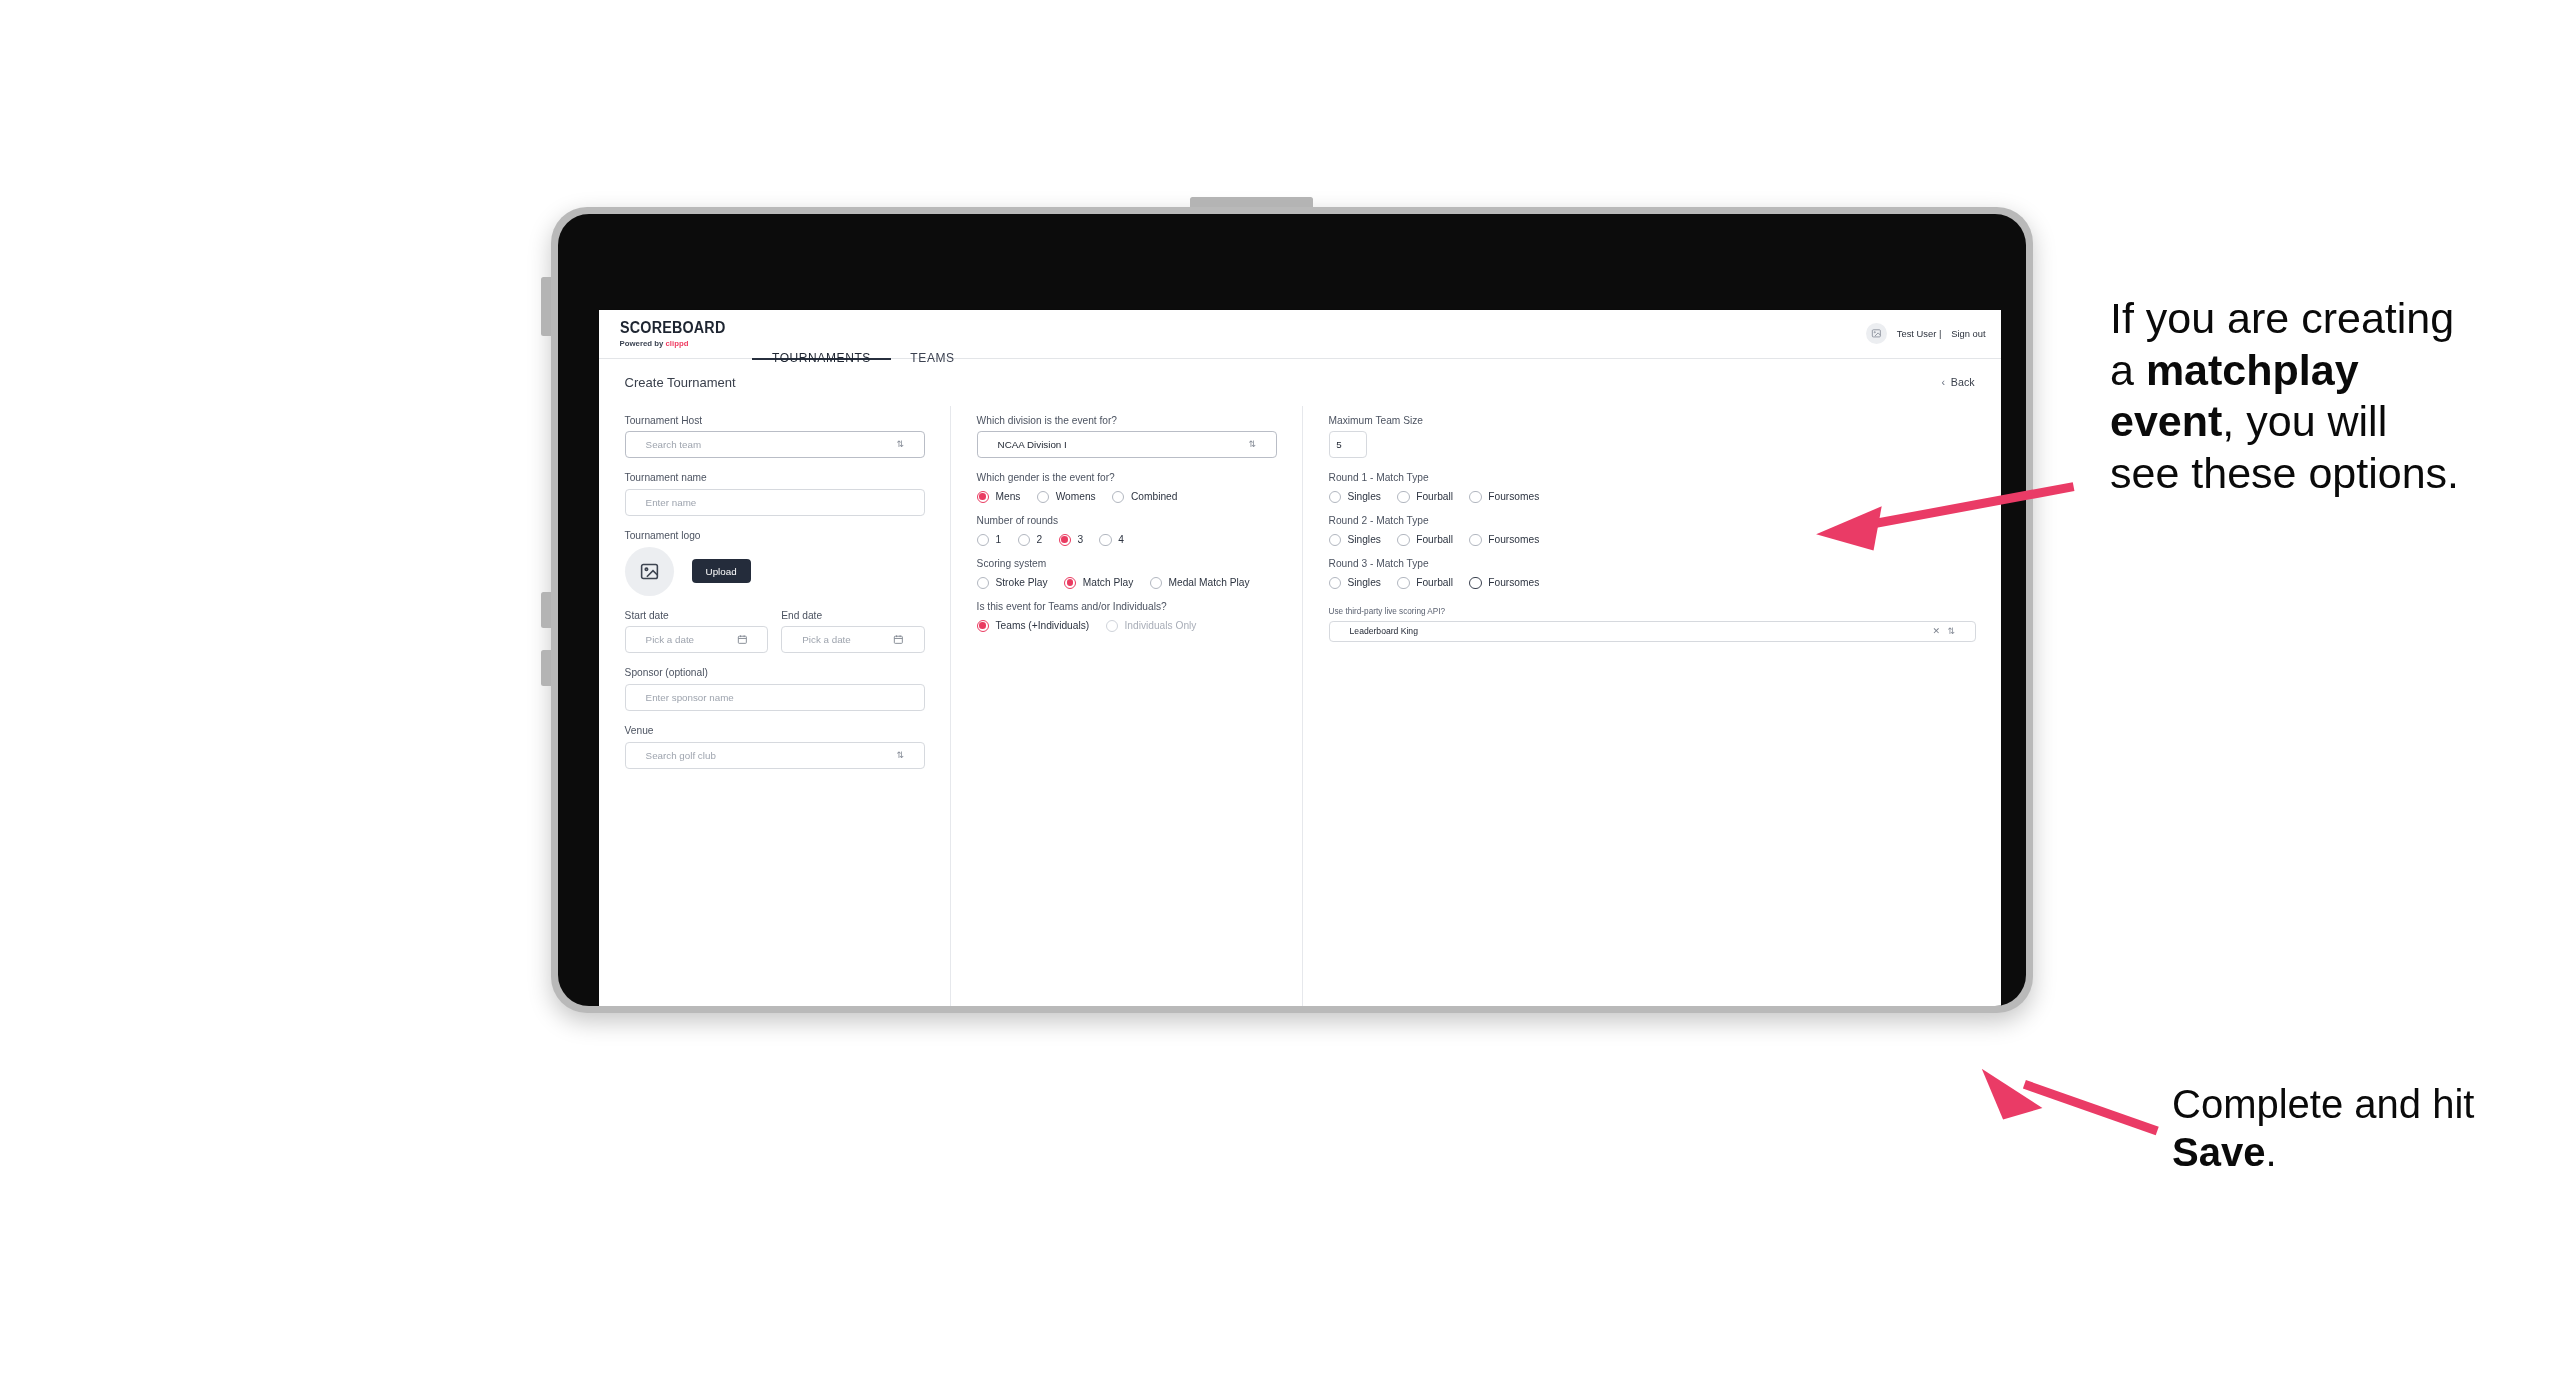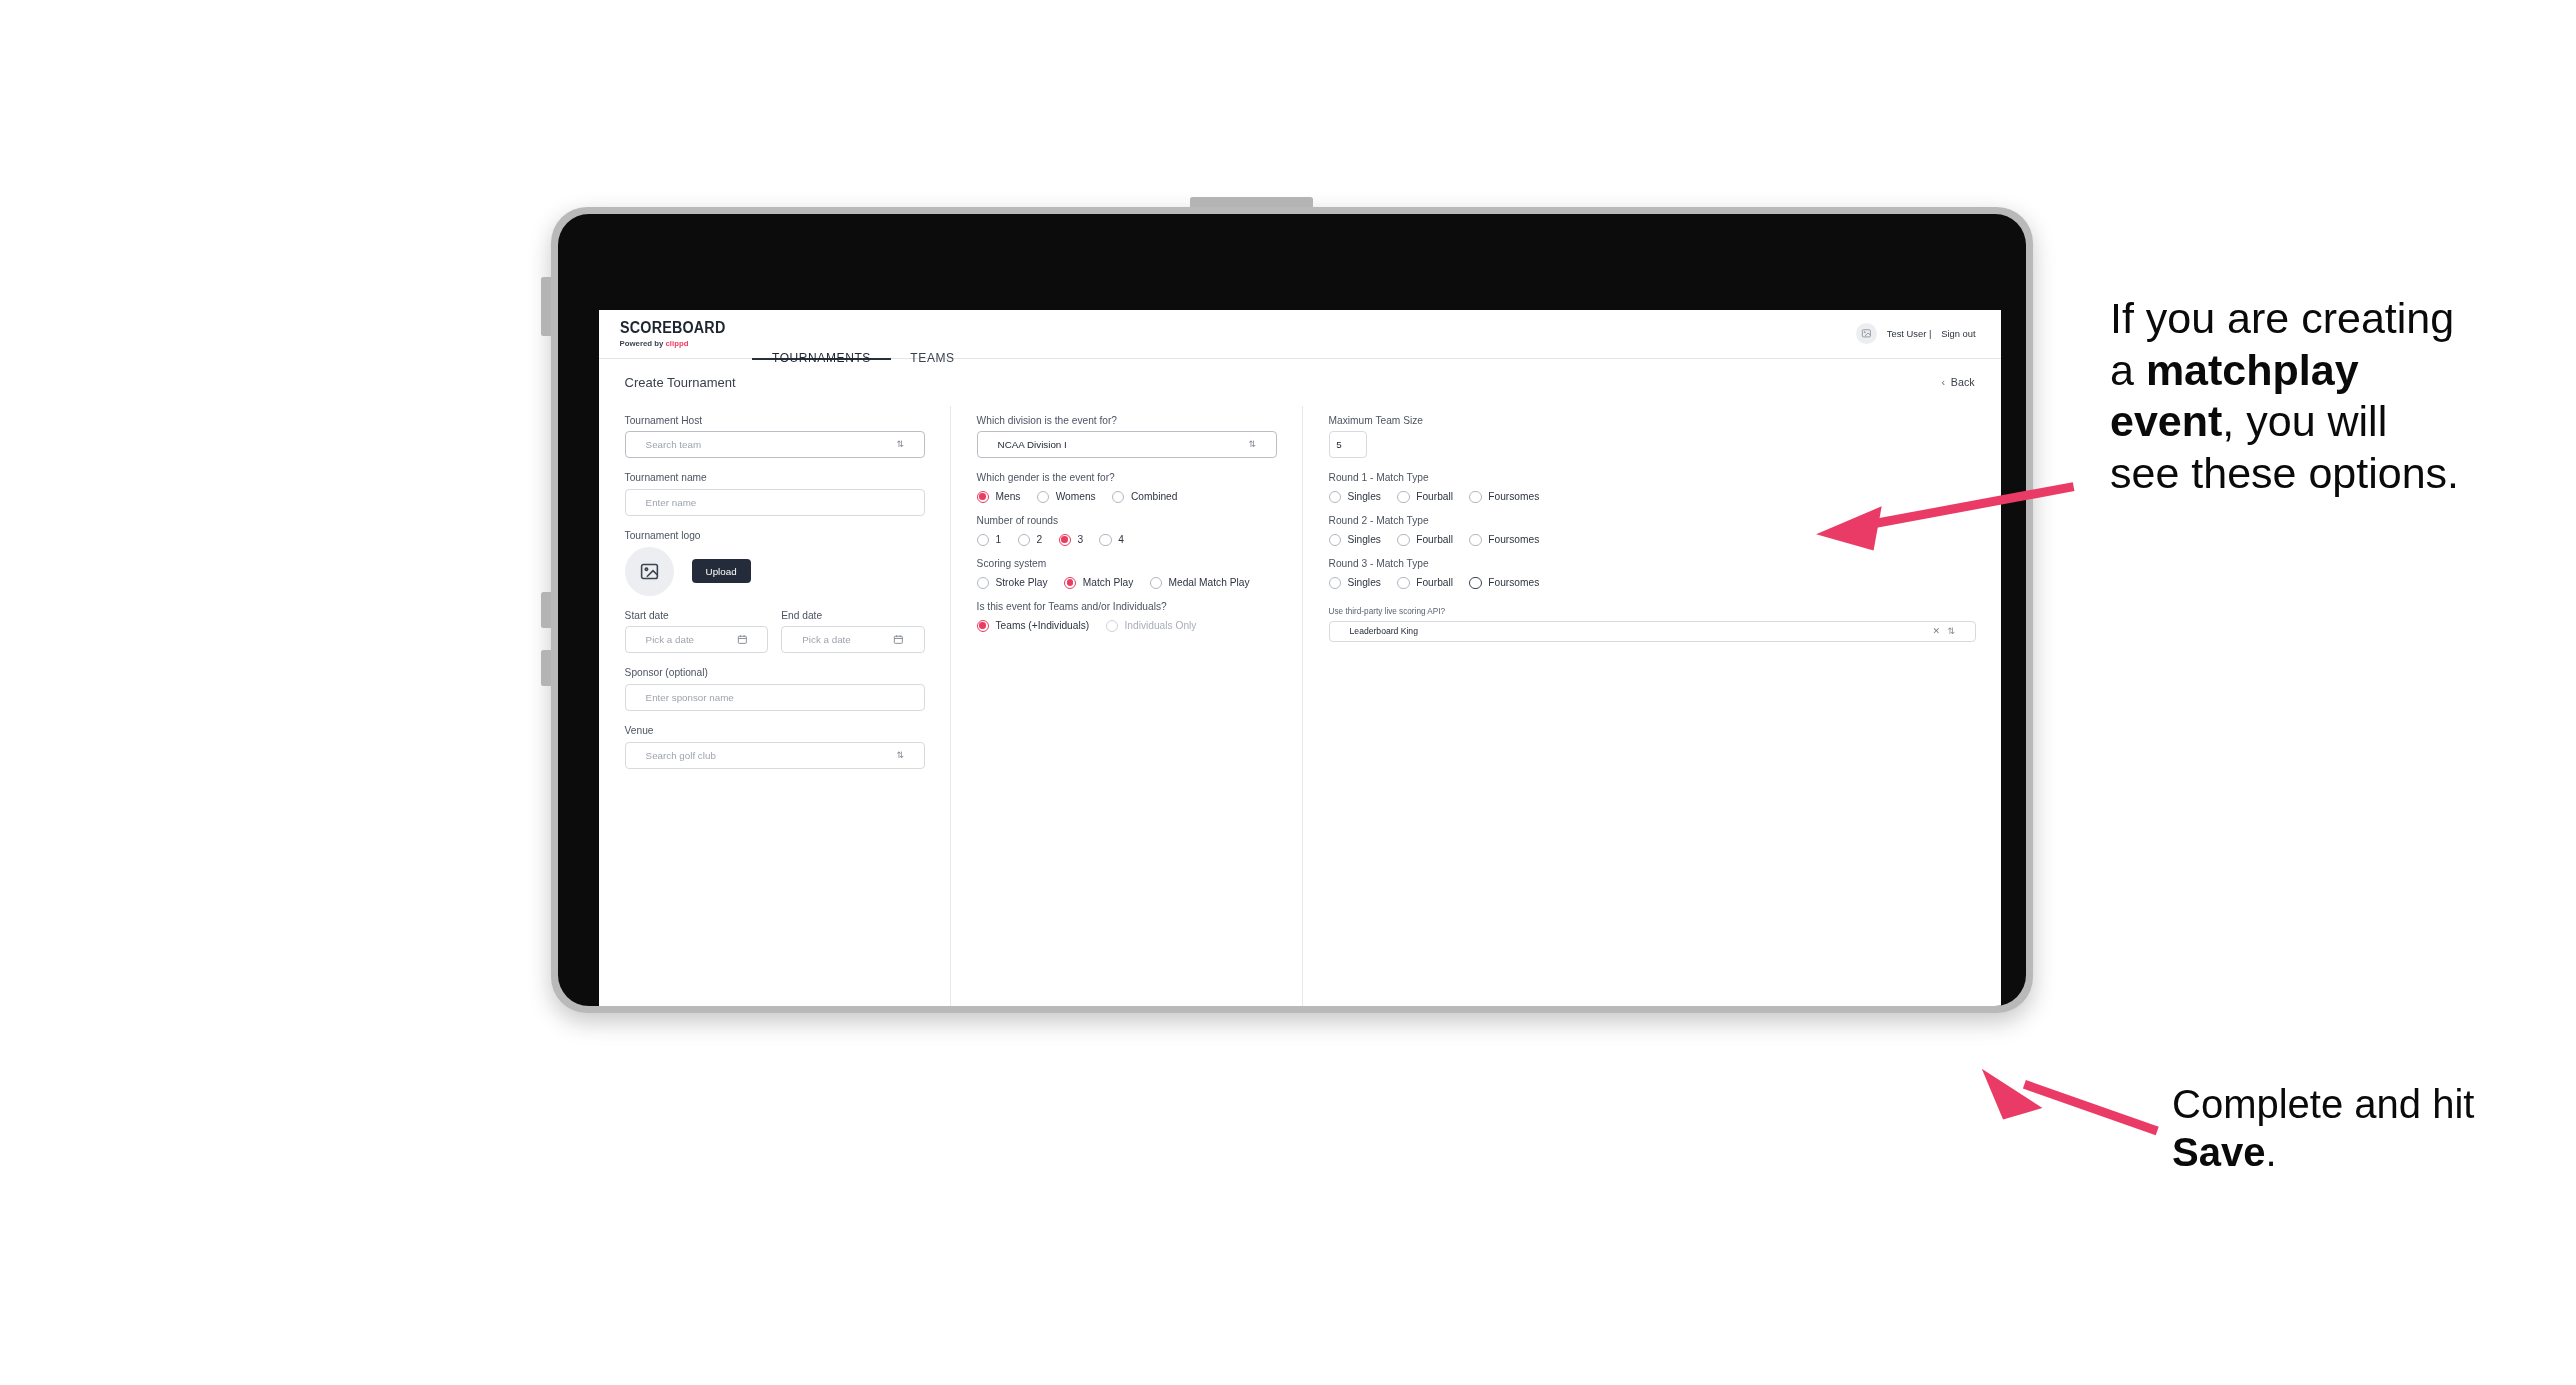--- a/index.html
+++ b/index.html
@@ -61,21 +61,21 @@
   .nav-tabs { display: flex; align-items: stretch; margin-top: 48px; }
   .tab {
     display: flex; align-items: center; padding: 0 19.7px;
     font-size: 12px; letter-spacing: 0.6px; color: #3c4251;
     border-bottom: 2.5px solid transparent; cursor: pointer;
     white-space: nowrap;
   }
   .tab.active { color: #1e2531; border-bottom-color: #272f3d; }
 
   .header-spacer { flex: 1 1 auto; }
-  .user-area { display: flex; align-items: center; padding-right: 25px; gap: 9.8px; }
+  .user-area { display: flex; align-items: center; padding-right: 15px; gap: 9.8px; }
   .avatar {
     width: 21px; height: 21px; border-radius: 50%;
     background: #eceef1; display: flex; align-items: center; justify-content: center;
     color: #8b919c;
   }
   .user-name { font-size: 9.4px; color: #2b313c; }
   .signout { font-size: 9.4px; color: #2b313c; cursor: pointer; }
 
   
   .title-bar {

